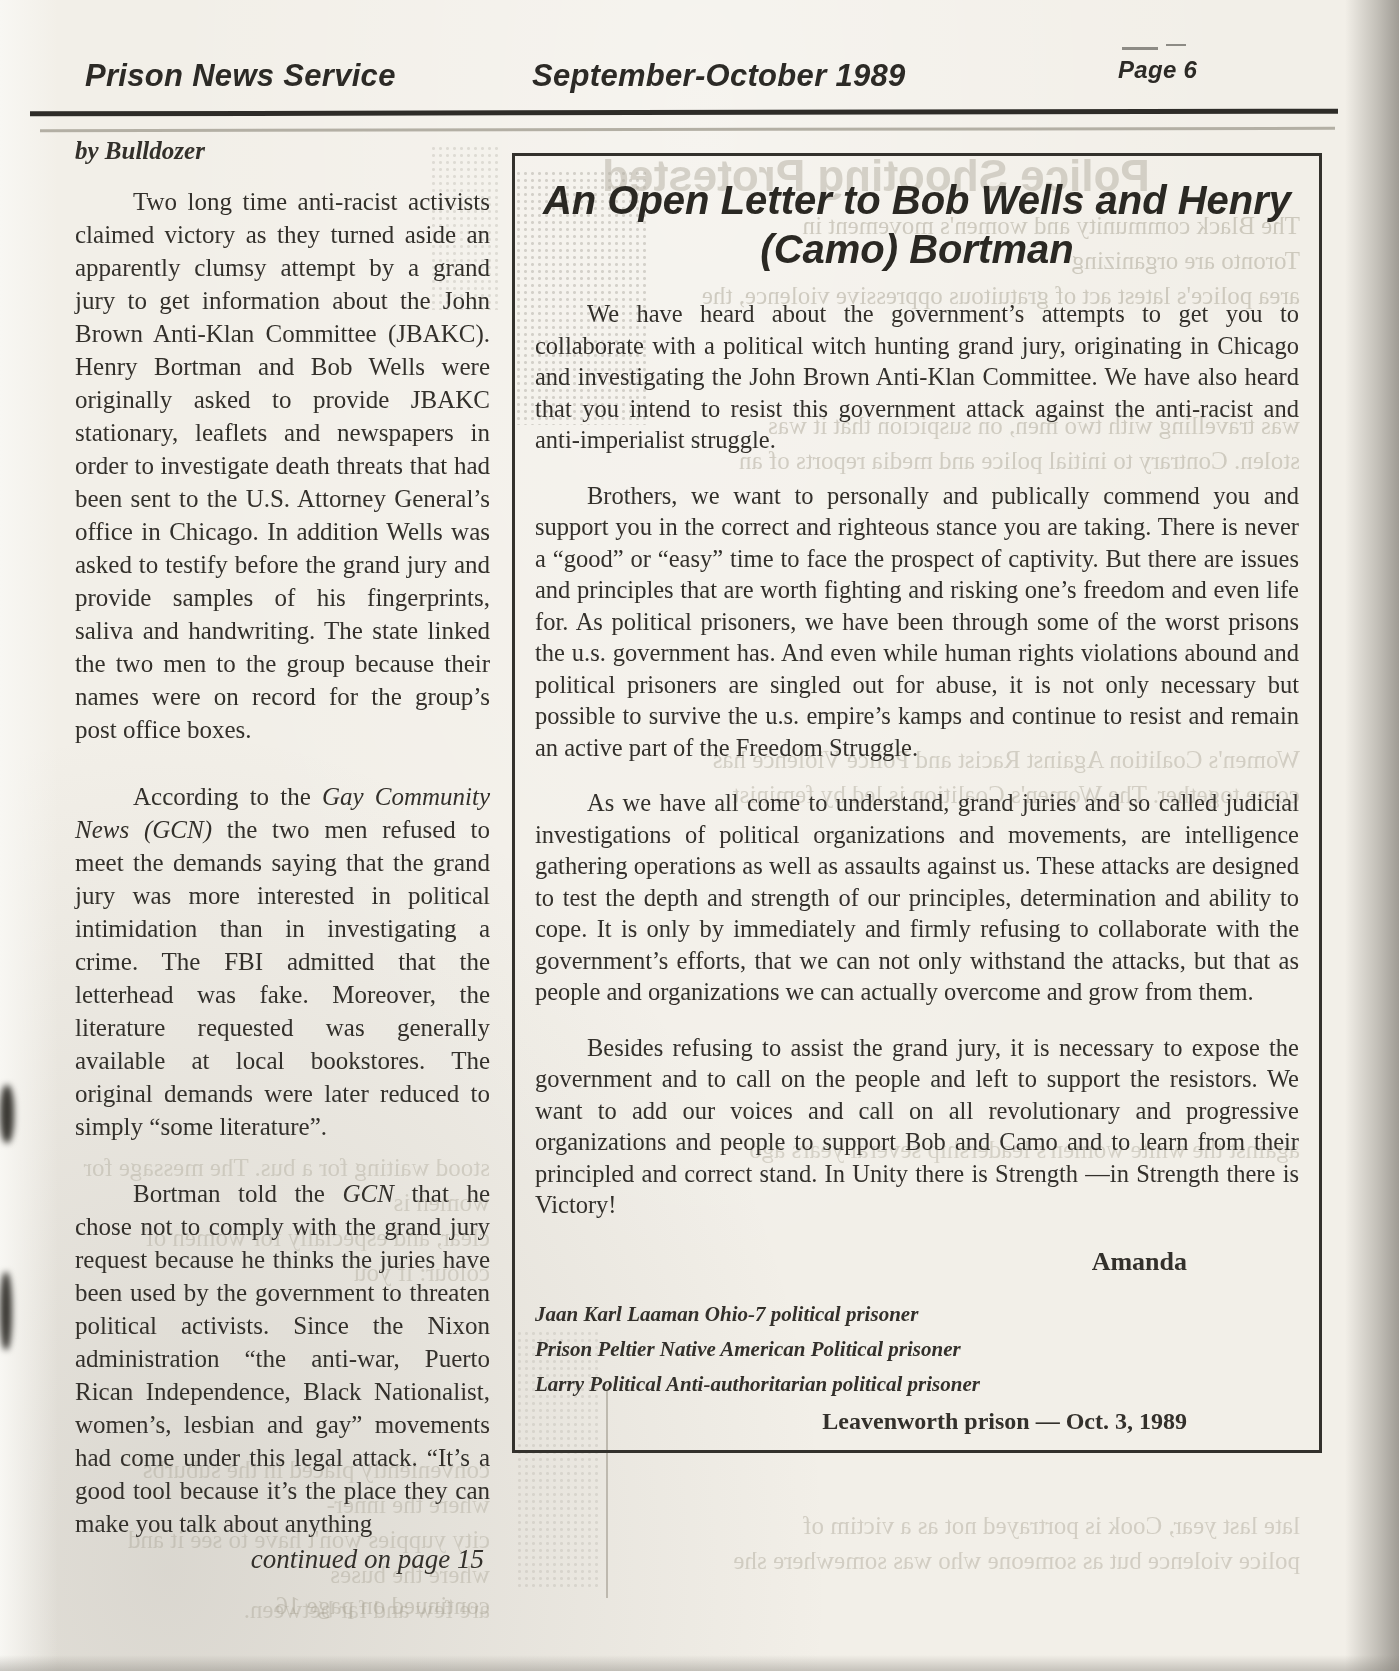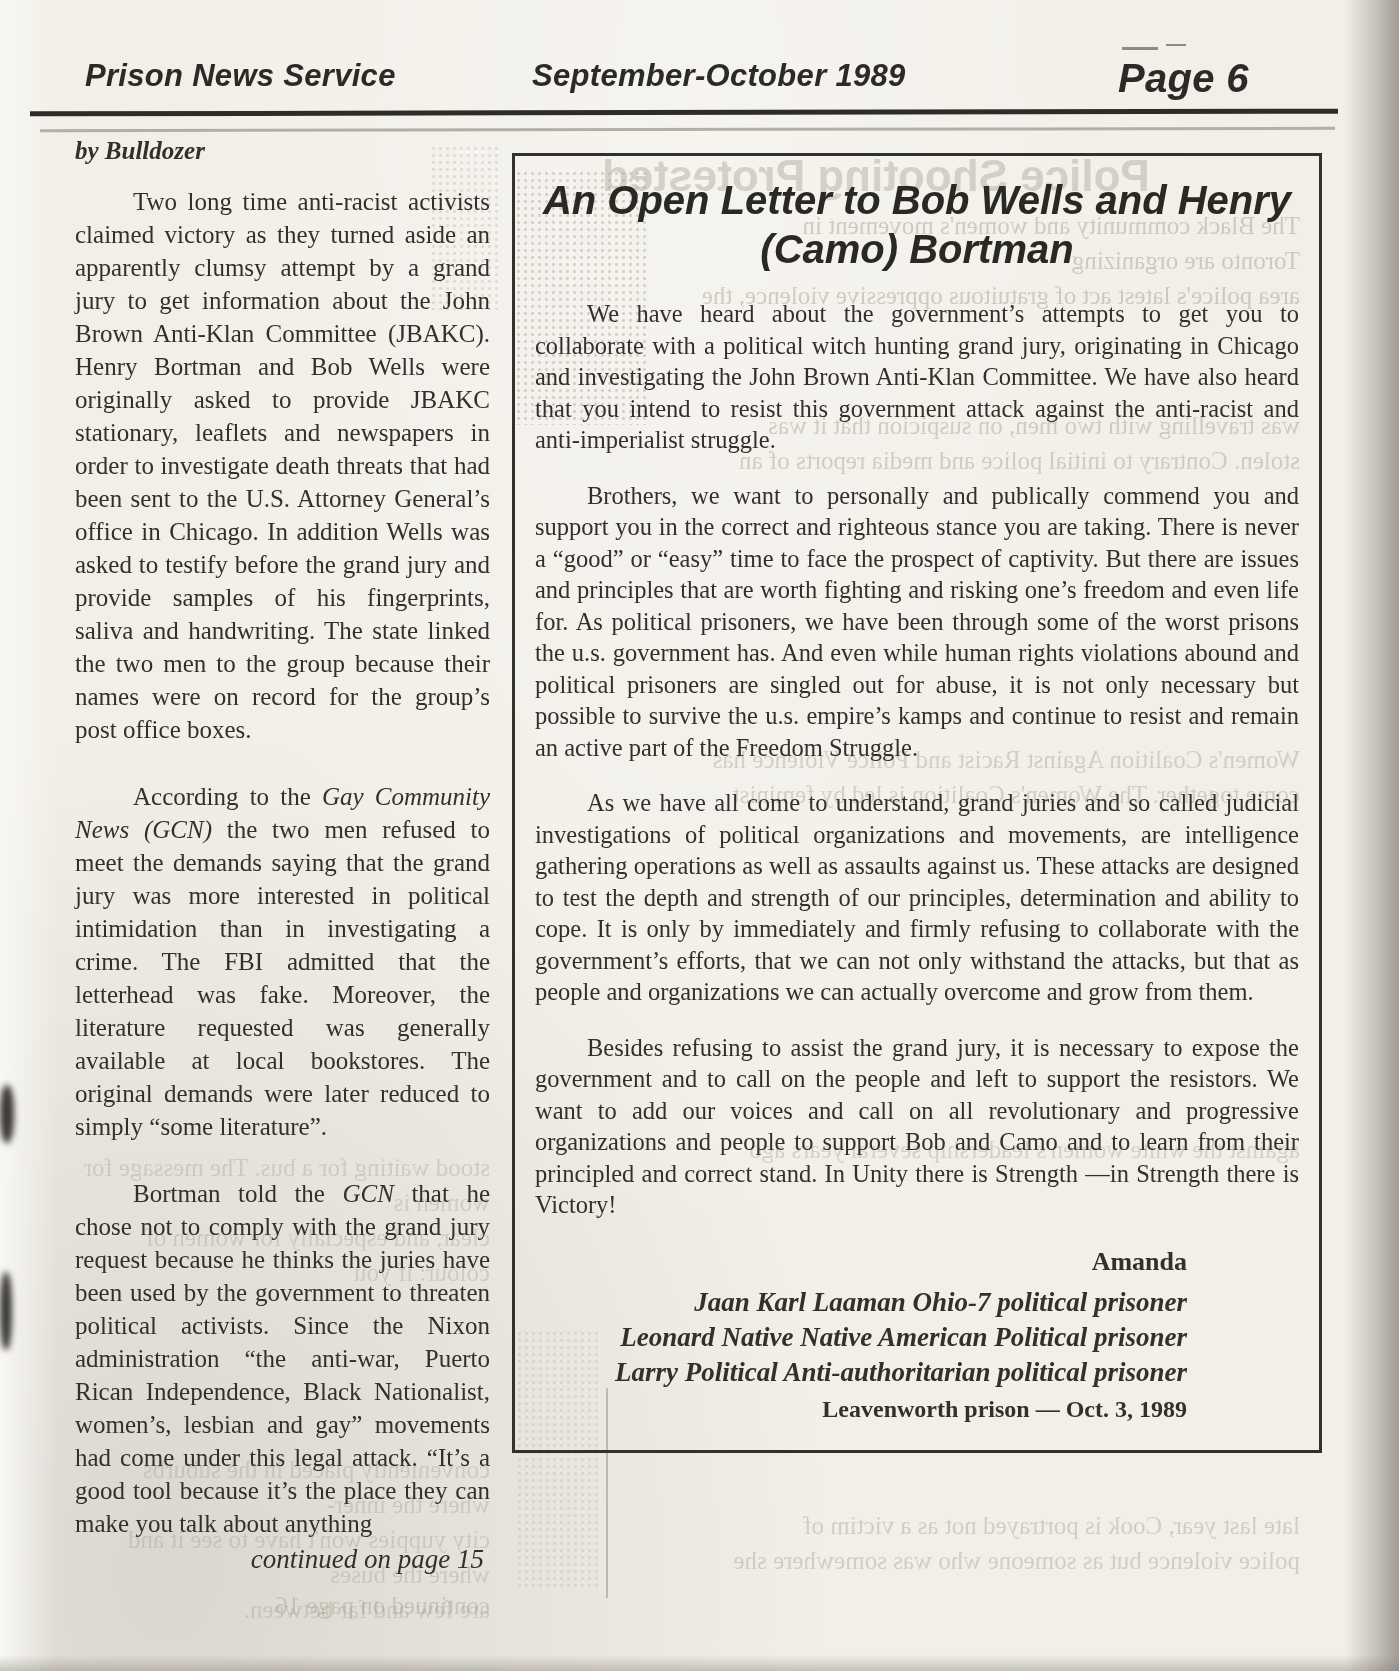--- a/index.html
+++ b/index.html
@@ -21,40 +21,40 @@
   .halftone{position:absolute;background-image:radial-gradient(rgba(110,105,92,.55) 1.3px, transparent 1.6px);
         background-size:7px 7px;opacity:.45;}
   
   #bleed-layer{position:absolute;inset:0;z-index:1;pointer-events:none;}
   .bleed{position:absolute;transform:scaleX(-1);color:#97917f;filter:blur(.5px);
         font-family:"Liberation Serif",serif;}
   .bleed.sans{font-family:"Liberation Sans",sans-serif;font-weight:700;color:#b4afa2;}
   
   .hdr{position:absolute;top:58px;z-index:2;font:italic 700 31px "Liberation Sans",sans-serif;
         color:#2c2a26;letter-spacing:.3px;}
-  .pub{left:85px;font-style:italic;} .issue{left:532px;} .pageno{left:1118px;font-size:40px;top:56px;}
+  .pub{left:85px;font-style:italic;} .issue{left:532px;} .pageno{left:1118px;font-size:24px;top:56px;}
   .rule-main{position:absolute;left:30px;top:110px;width:1308px;height:5px;background:#2e2c28;
         transform:rotate(-0.12deg);z-index:2;}
   .rule-sub{position:absolute;left:40px;top:128px;width:1295px;height:3px;background:#b3afa4;
         transform:rotate(-0.1deg);z-index:2;}
   
   .left-col{position:absolute;left:75px;top:135px;width:415px;z-index:2;}
   .left-col h1{margin:0;text-align:center;font:700 37px/46px "Liberation Sans",sans-serif;color:#27251f;}
   .byline{margin-top:2px;font-style:italic;font-weight:600;font-size:25px;}
   .left-col p.body{margin:34px 0 0;font-size:25px;line-height:33px;text-align:justify;text-indent:58px;}
   .left-col p.body.first{margin-top:20px;}
   .continued{margin-top:4px;text-align:right;font-style:italic;font-size:27px;padding-right:6px;}
   
   .letter-box{position:absolute;left:512px;top:153px;width:810px;height:1300px;border:3px solid #33312c;
         box-sizing:border-box;padding:0 20px;overflow:hidden;z-index:2;}
   .letter-box h2{margin:20px 0 0;text-align:center;font:italic 700 40px/49px "Liberation Sans",sans-serif;color:#2a2823;}
   .letter-box p.lbody{margin:24px 0 0;font-size:24.5px;line-height:31.5px;text-align:justify;text-indent:52px;}
   .signature{margin-top:26px;text-align:right;padding-right:112px;font-weight:700;font-size:26px;}
-  .signoff{margin-top:8px;text-align:right;padding-right:112px;font-style:italic;font-weight:600;
-        font-size:27px;line-height:35px;}
+  .signoff{margin-top:20px;padding-right:112px;font-style:italic;font-weight:600;
+        font-size:21px;line-height:35px;}
   .dateline{margin-top:2px;text-align:right;padding-right:112px;font-size:24px;line-height:35px;font-weight:bold;}
 </style>
 </head>
 <body>
 
 <div class="page">
 
   <div id="bleed-layer">
       <div class="bleed sans" style="top: 150px; left: 430px; width: 892px; font-size: 44px; line-height: 52px; text-align: center; opacity: 0.5;">
         <div>Police Shooting Protested</div>
@@ -122,19 +122,19 @@
   <section class="letter-box">
     <h2><span>An Open Letter to Bob Wells and Henry</span><br>
         <span>(Camo) Bortman</span></h2>
     <p class="lbody">We have heard about the government’s attempts to get you to collaborate with a political witch hunting grand jury, originating in Chicago and investigating the John Brown Anti-Klan Committee. We have also heard that you intend to resist this government attack against the anti-racist and anti-imperialist struggle.</p>
     <p class="lbody">Brothers, we want to personally and publically commend you and support you in the correct and righteous stance you are taking. There is never a “good” or “easy” time to face the prospect of captivity. But there are issues and principles that are worth fighting and risking one’s freedom and even life for. As political prisoners, we have been through some of the worst prisons the u.s. government has. And even while human rights violations abound and political prisoners are singled out for abuse, it is not only necessary but possible to survive the u.s. empire’s kamps and continue to resist and remain an active part of the Freedom Struggle.</p>
     <p class="lbody">As we have all come to understand, grand juries and so called judicial investigations of political organizations and movements, are intelligence gathering operations as well as assaults against us. These attacks are designed to test the depth and strength of our principles, determination and ability to cope. It is only by immediately and firmly refusing to collaborate with the government’s efforts, that we can not only withstand the attacks, but that as people and organizations we can actually overcome and grow from them.</p>
     <p class="lbody">Besides refusing to assist the grand jury, it is necessary to expose the government and to call on the people and left to support the resistors. We want to add our voices and call on all revolutionary and progressive organizations and people to support Bob and Camo and to learn from their principled and correct stand. In Unity there is Strength —in Strength there is Victory!</p>
     <div class="signature">Amanda</div>
     <div class="signoff">
         <div>Jaan Karl Laaman Ohio-7 political prisoner</div>
-        <div>Leonard Native Native American Political prisoner</div>
+        <div>Prison Peltier Native American Political prisoner</div>
         <div>Larry Political Anti-authoritarian political prisoner</div>
       </div>
     <div class="dateline">Leavenworth prison — Oct. 3, 1989</div>
   </section>
 
 </div>
 
 </body></html>

